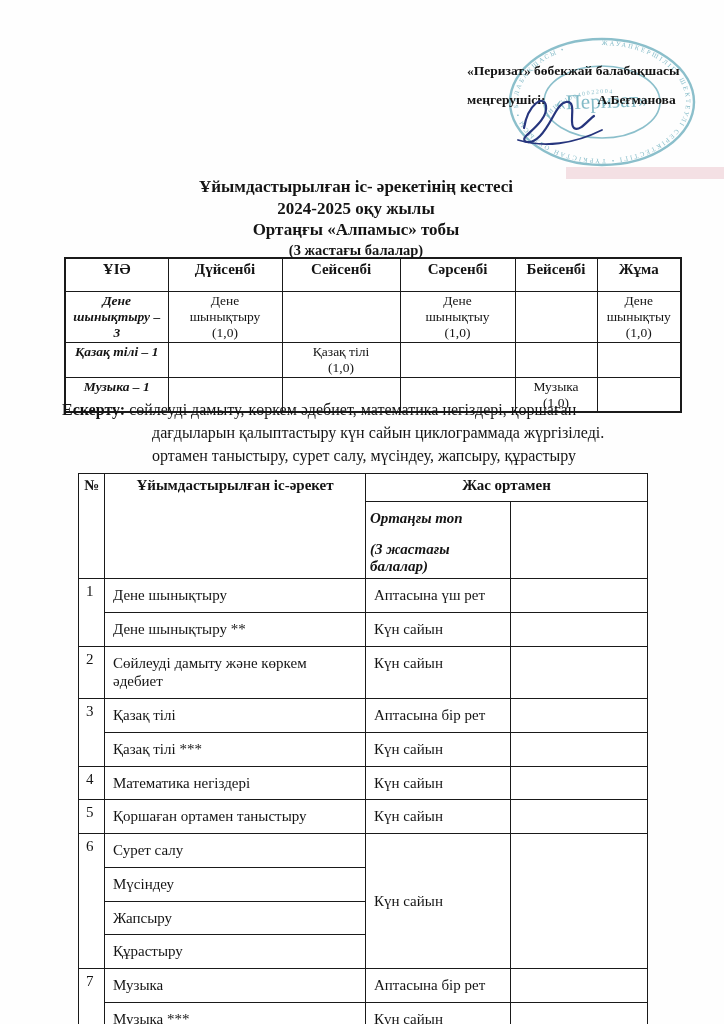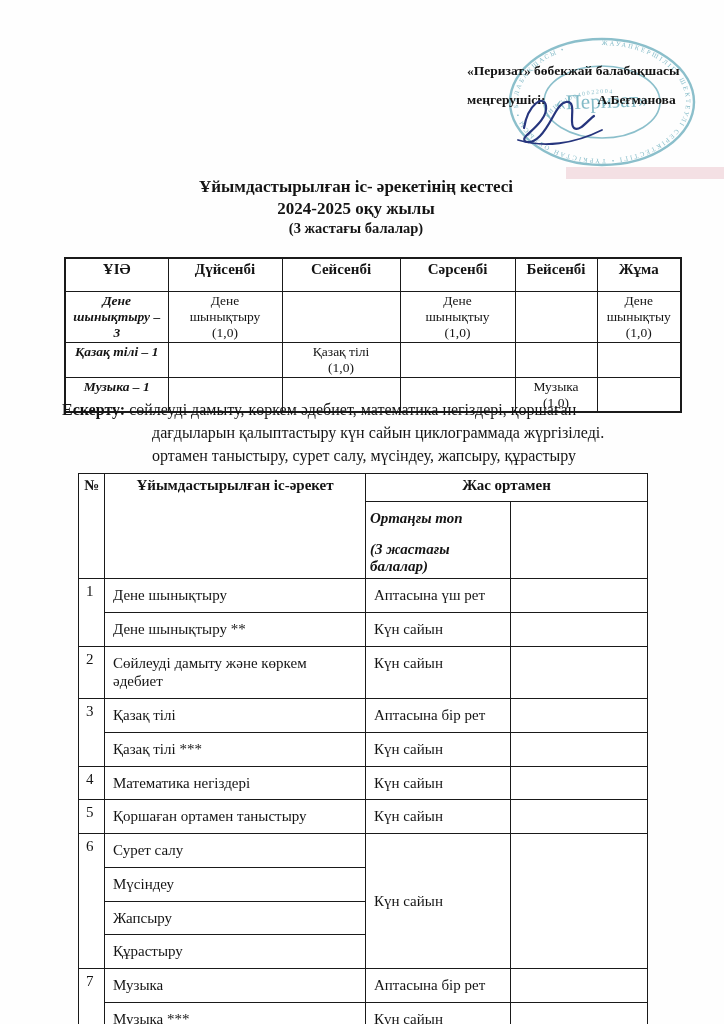--- a/index.html
+++ b/index.html
@@ -73,20 +73,21 @@
   </div>
 
   <svg class="signature" viewBox="0 0 126 64">
     <path d="M14,38 C18,14 34,4 36,16 C38,28 22,40 16,46 C10,52 20,56 30,46 C42,34 46,14 56,12 C68,10 58,34 64,38 C70,42 78,30 84,26" fill="none" stroke="#26357d" stroke-width="2.2" stroke-linecap="round"></path>
     <path d="M8,50 C34,58 64,54 92,40" fill="none" stroke="#26357d" stroke-width="1.8" stroke-linecap="round"></path>
   </svg>
 
   <div class="title">
     <div class="t-line">Ұйымдастырылған іс- әрекетінің кестесі</div>
     <div class="t-line">2024-2025 оқу жылы</div>
+    <div class="t-line">Ортаңғы  «Алпамыс» тобы</div>
     <div class="t-sub">(3 жастағы балалар)</div>
   </div>
 
   <table class="t1">
     <colgroup>
       <col style="width:103px">
         <col style="width:114px">
         <col style="width:118px">
       <col style="width:115px">
         <col style="width:82px">

